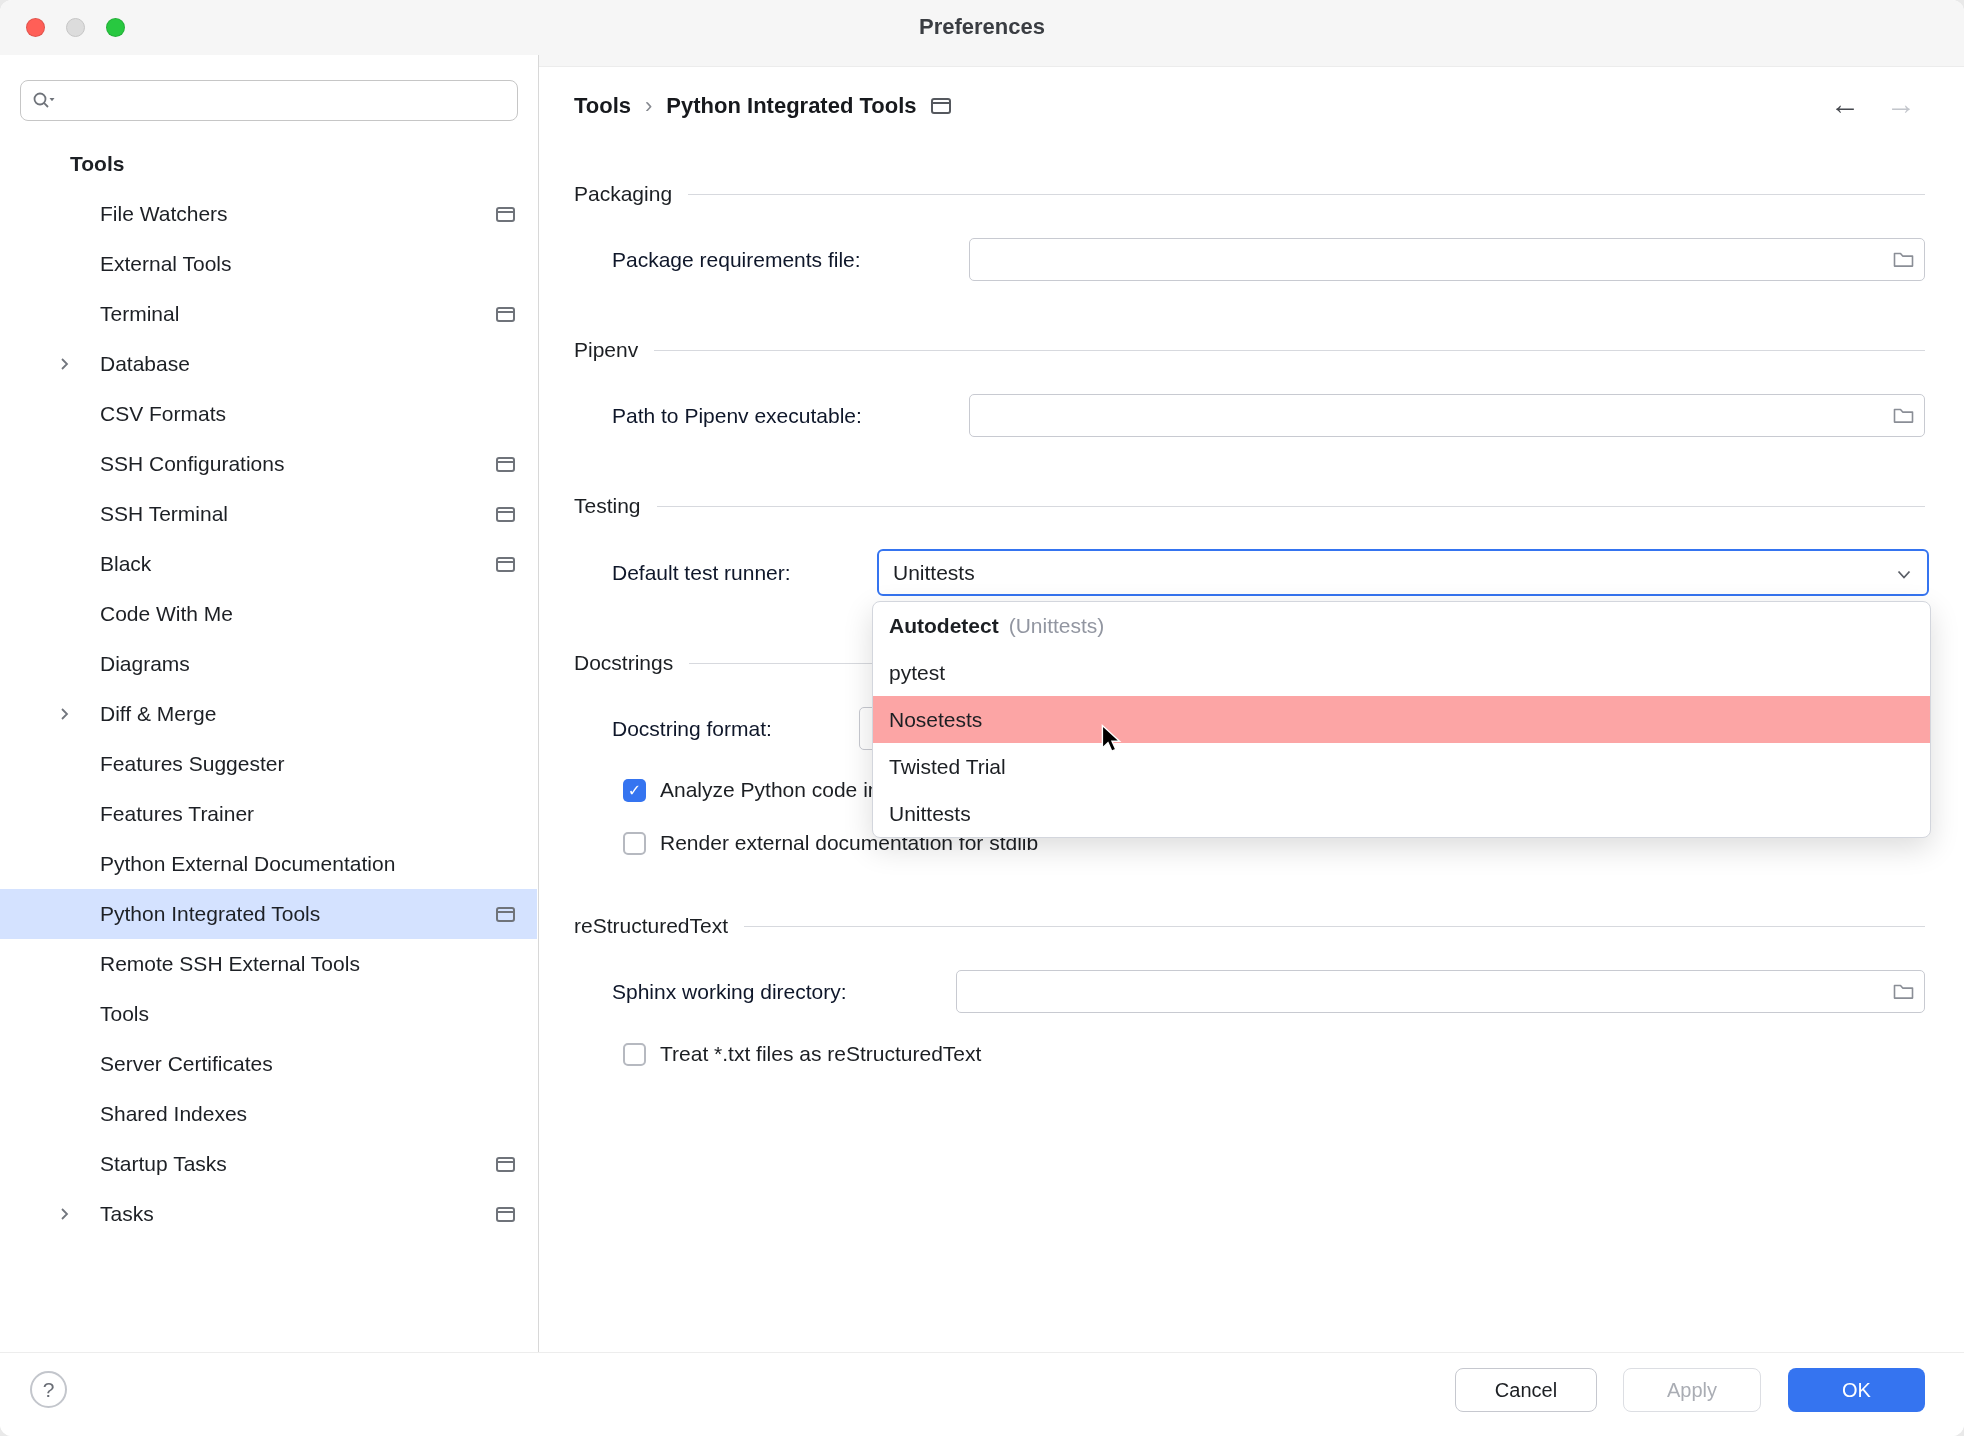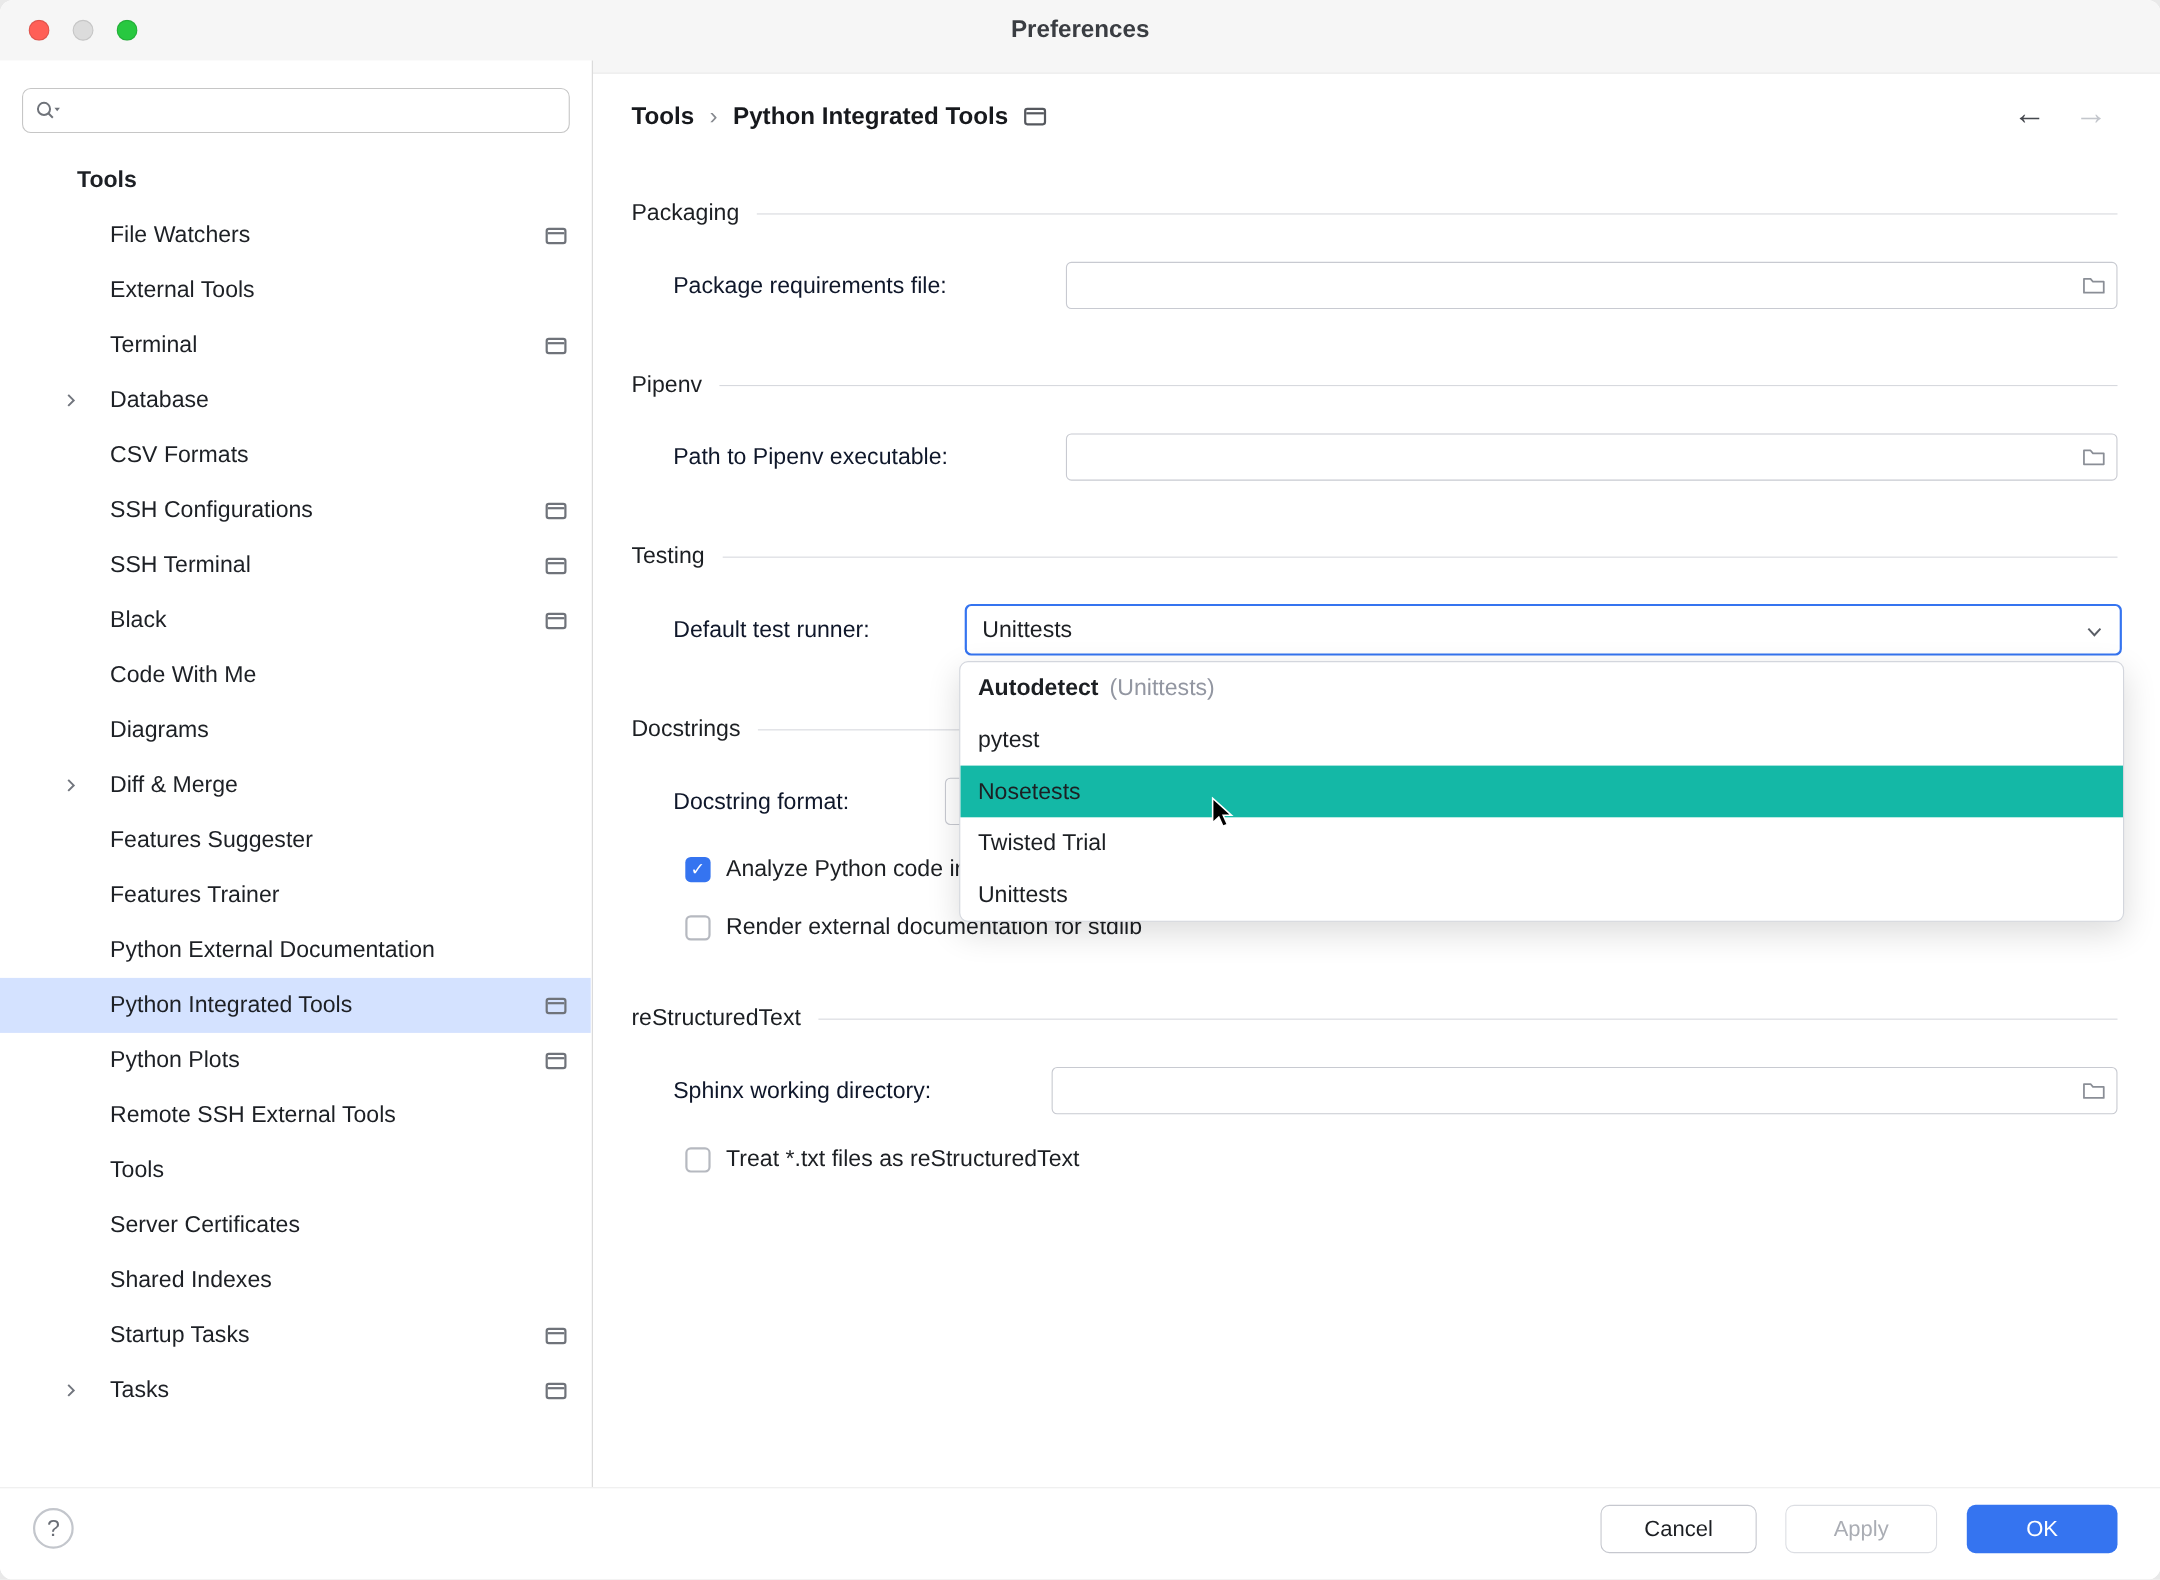--- a/index.html
+++ b/index.html
@@ -46,21 +46,21 @@
   .combo2{position:absolute;left:859px;top:707px;width:260px;height:43px;border:1px solid #c8cad1;border-radius:5px;box-sizing:border-box;z-index:1;background:#fff;}
   .cbrow{position:absolute;display:flex;align-items:center;gap:14px;font-size:21px;white-space:nowrap;}
   .cb{width:23px;height:23px;border-radius:5px;box-sizing:border-box;flex:none;}
   .cb.off{border:2px solid #b6b9c0;background:#fff;}
   .cb.on{background:#3574f0;display:flex;align-items:center;justify-content:center;}
   .cb.on::before{content:"✓";color:#fff;font-size:16px;font-weight:700;}
   
   .popup{position:absolute;left:872px;top:601px;width:1059px;background:#fff;border:1px solid #d3d6dd;border-radius:8px;
          box-shadow:0 10px 30px rgba(0,0,0,.14);z-index:50;overflow:hidden;box-sizing:border-box;}
   .prow{height:47px;display:flex;align-items:center;padding-left:16px;font-size:21px;gap:10px;}
-  .prow.hl{background:#14b8a6;}
+  .prow.hl{background:#fca5a5;}
   .prow .b{font-weight:700;}
   .prow .note{color:#9296a1;}
   .cursor{position:absolute;left:1098px;top:724px;z-index:100;}
   
   .footer{position:absolute;left:0;top:1352px;width:1964px;height:84px;background:#fff;border-top:1px solid #ededed;box-sizing:border-box;}
   .help{position:absolute;left:30px;top:18px;width:37px;height:37px;border:2px solid #c3c6cc;border-radius:50%;
         color:#6a6e76;font-size:21px;display:flex;align-items:center;justify-content:center;box-sizing:border-box;}
   .btn{position:absolute;top:15px;height:44px;border-radius:8px;font-size:20px;display:flex;align-items:center;justify-content:center;box-sizing:border-box;}
   .btn.cancel{left:1455px;width:142px;border:1px solid #c6c8cf;background:#fff;color:#1c1f23;}
   .btn.apply{left:1623px;width:138px;border:1px solid #dcdee3;background:#fff;color:#aaadb4;}
@@ -144,24 +144,20 @@
         <span class="tlbl">Features Trainer</span>
       </div>
       <div class="trow">
         <span class="tlbl">Python External Documentation</span>
       </div>
       <div class="trow sel">
         <span class="tlbl">Python Integrated Tools</span>
         <span class="wicon"></span>
       </div>
       <div class="trow">
-        <span class="tlbl">Python Plots</span>
-        <span class="wicon"></span>
-      </div>
-      <div class="trow">
         <span class="tlbl">Remote SSH External Tools</span>
       </div>
       <div class="trow">
         <span class="tlbl">Tools</span>
       </div>
       <div class="trow">
         <span class="tlbl">Server Certificates</span>
       </div>
       <div class="trow">
         <span class="tlbl">Shared Indexes</span>

